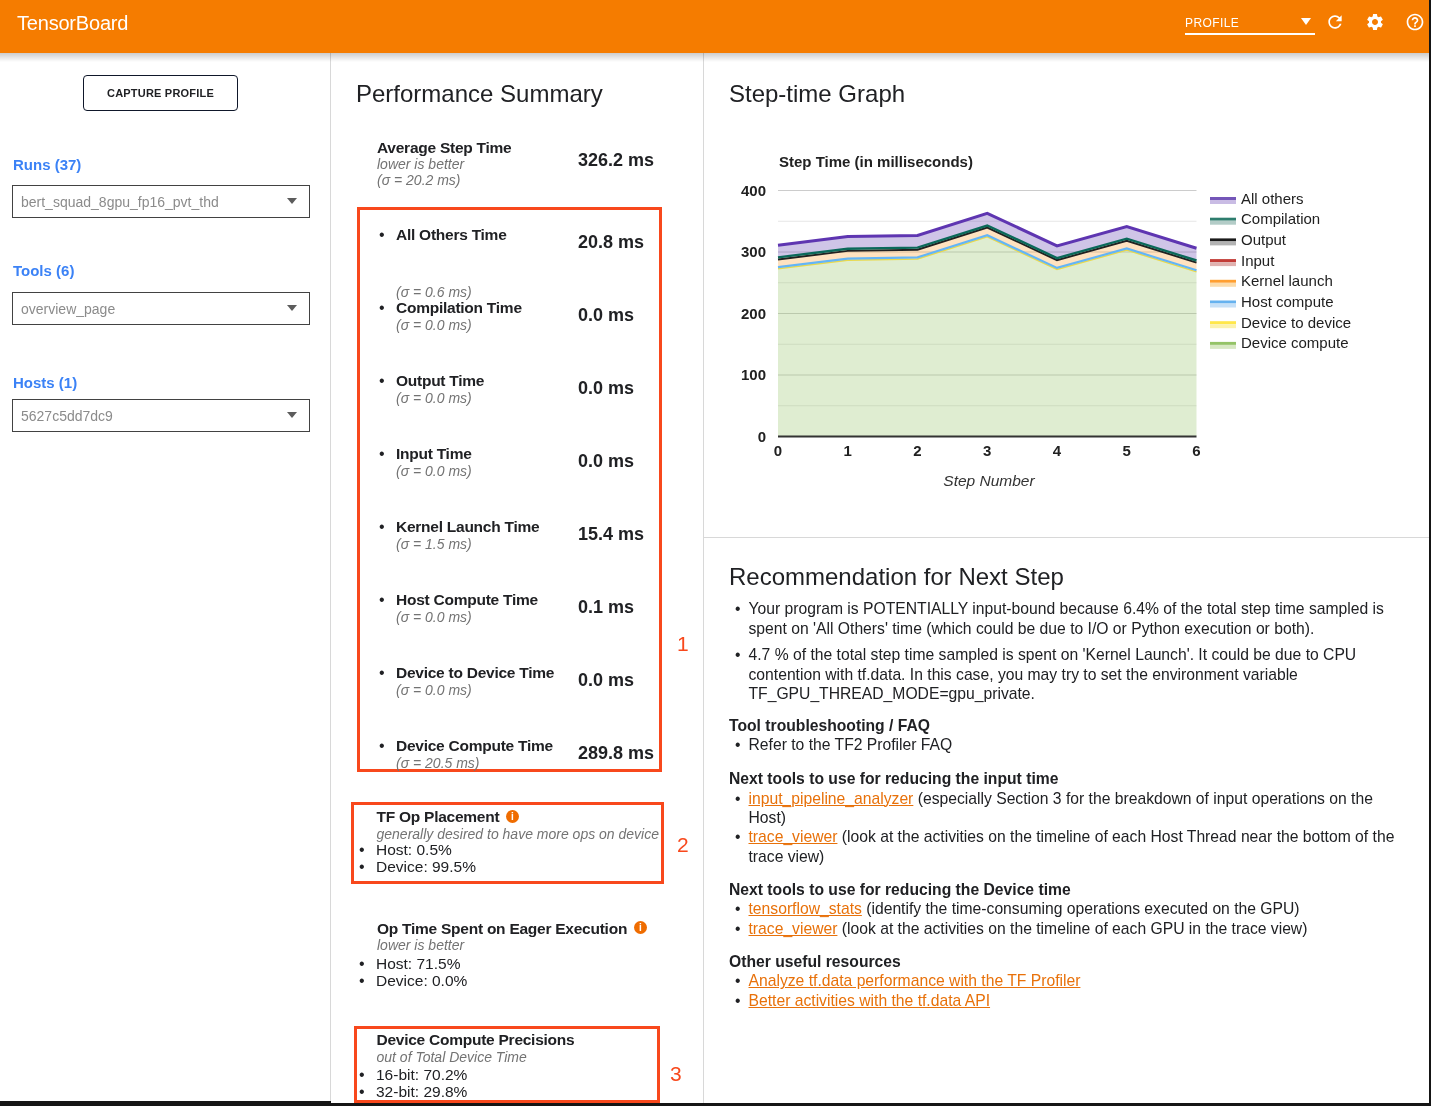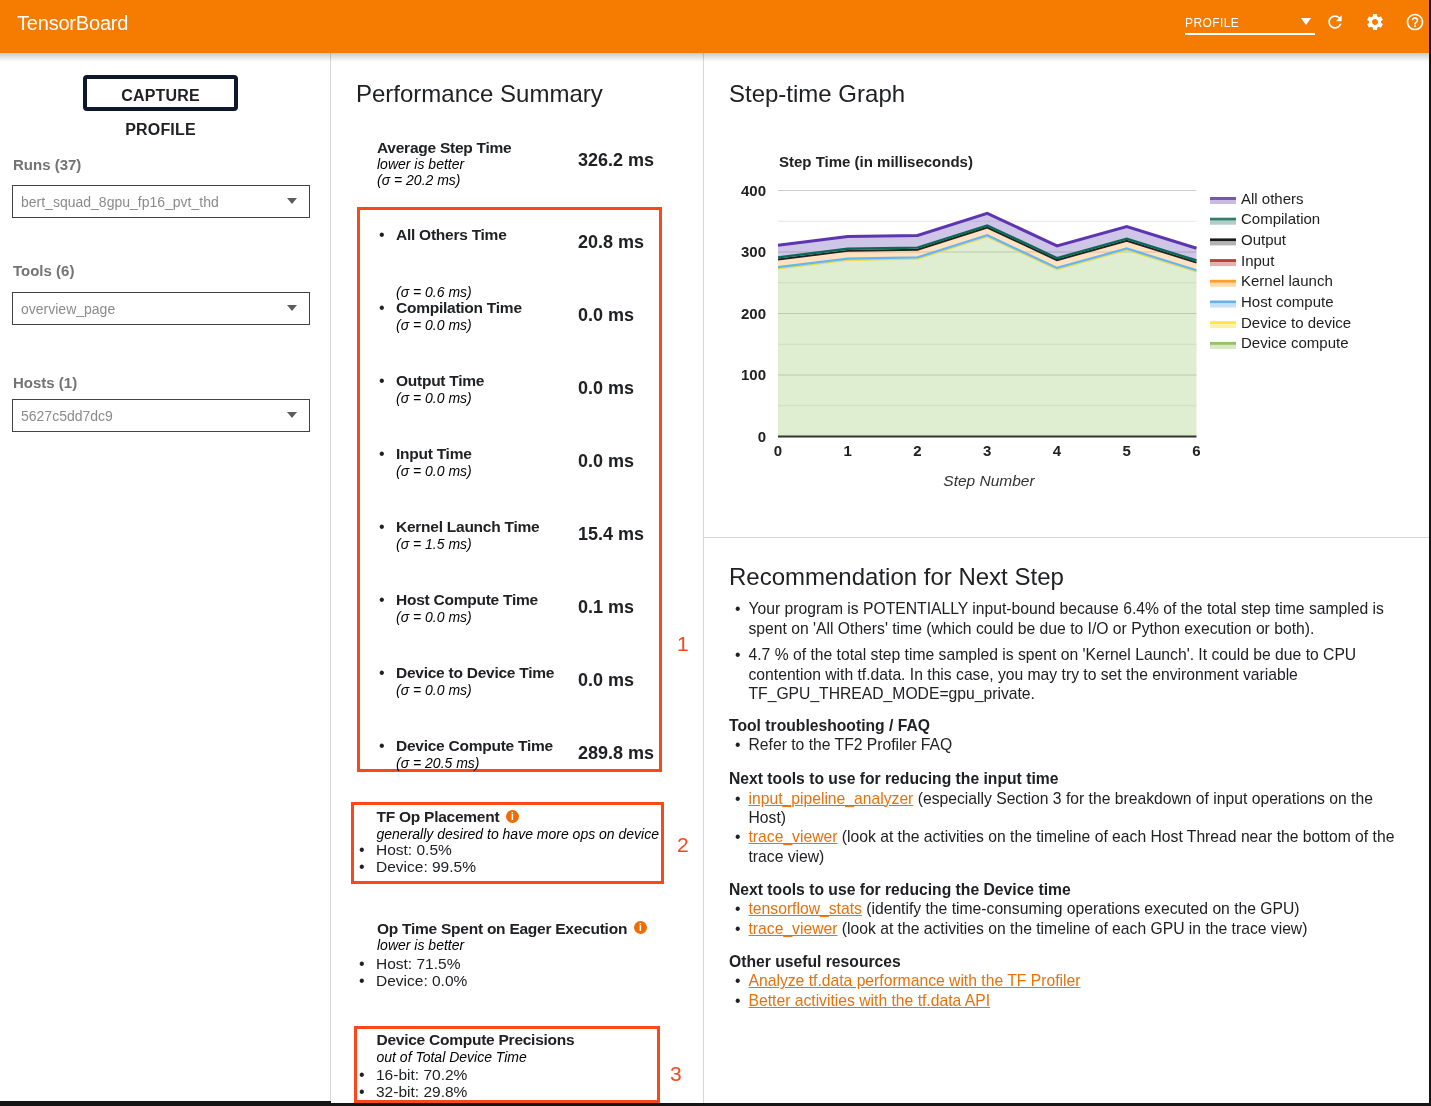--- a/index.html
+++ b/index.html
@@ -17,32 +17,32 @@
   .profile { left:1185px; top:15.5px; color:#fff; font-size:12px; letter-spacing:0.4px; }
   .punder { left:1185px; top:33px; width:130px; height:1.5px; background:#fff; }
   .pcaret { left:1301px; top:18px; width:0; height:0;
     border-left:5.5px solid transparent; border-right:5.5px solid transparent; border-top:7px solid #fff; }
 
   
   .vline { width:1px; background:#d8d8d8; }
   .hline { height:1px; background:#d8d8d8; }
 
   
-  .btn { left:83px; top:75px; width:155px; height:36px; border:4px solid #0f172a; border-radius:4px;
-    color:#202124; font-size:16px; font-weight:700; letter-spacing:0.2px; text-align:center; line-height:34px; }
-  .slabel { color:#737373; font-size:15px; font-weight:700; }
+  .btn { left:83px; top:75px; width:155px; height:36px; border:1px solid #0f172a; border-radius:4px;
+    color:#202124; font-size:11px; font-weight:700; letter-spacing:0.2px; text-align:center; line-height:34px; }
+  .slabel { color:#3b82f6; font-size:15px; font-weight:700; }
   .sbox { width:298px; height:33px; border:1.5px solid #424242; background:#fff; }
   .stext { color:#8b8b8b; font-size:14px; }
   .scaret { width:0; height:0; border-left:5.5px solid transparent; border-right:5.5px solid transparent;
     border-top:6px solid #5c5c5c; }
 
   
   .h1 { color:#202124; font-size:24px; font-weight:400; }
   .itmtitle { color:#202124; font-size:15.5px; font-weight:700; letter-spacing:-0.25px; }
-  .itmital { color:#000000; font-size:14px; font-style:italic; }
+  .itmital { color:#737373; font-size:14px; font-style:italic; }
   .itmval { color:#202124; font-size:18px; font-weight:700;text-align:center; }
   .bullet { color:#202124; font-size:16px; }
   .plain { color:#202124; font-size:15.5px; }
   .redbox { border:3px solid #f8481c; }
   .rednum { color:#f8481c; font-size:21px; }
   .info { width:13px; height:13px; border-radius:50%; background:#ef6c00; color:#fff;
     font-size:10px; font-weight:700; text-align:center; line-height:13px; font-style:normal;}
 
   
   .rec { color:#202124; font-size:15.7px; line-height:19.4px; }

